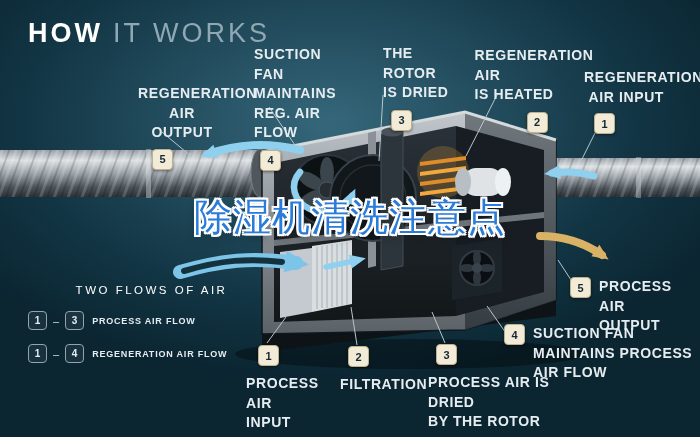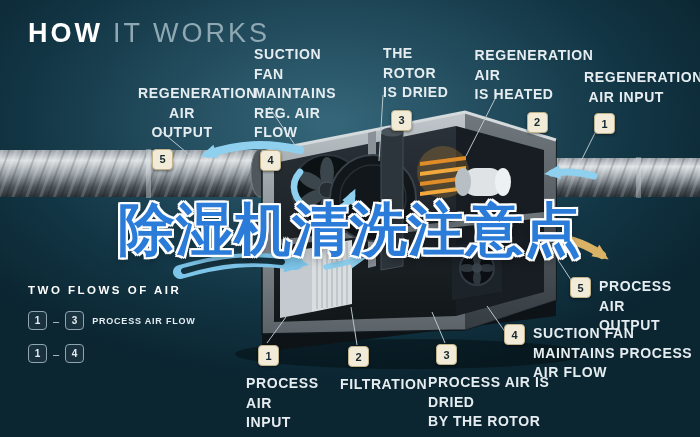--- a/index.html
+++ b/index.html
@@ -19,26 +19,26 @@
   .callout-label{font-size:14px;font-weight:700;letter-spacing:.6px;color:#e6edf1;line-height:1.4;white-space:pre-line;}
   .t-right{text-align:right;width:100%;}
   .t-center{text-align:center;width:100%;}
   .chip{
     width:19px;height:19px;border-radius:4px;background:#f1ebd8;border:1px solid #bfb28a;
     color:#17272f;font-size:11px;font-weight:700;display:flex;align-items:center;justify-content:center;
     box-shadow:0 1px 3px rgba(0,0,0,.45);flex:0 0 auto;
   }
   .watermark{
     position:absolute;left:50%;top:192px;transform:translateX(-50%);z-index:8;
-    font-size:57px;font-weight:700;color:#2a7cd8;letter-spacing:1px;white-space:nowrap;
+    font-size:38px;font-weight:400;color:#2a7cd8;letter-spacing:1px;white-space:nowrap;
     text-shadow:-2px -2px 0 #fff,0 -2px 0 #fff,2px -2px 0 #fff,-2px 0 0 #fff,2px 0 0 #fff,
                 -2px 2px 0 #fff,0 2px 0 #fff,2px 2px 0 #fff,0 5px 8px rgba(0,0,0,.35);
   }
   .legend{position:absolute;left:28px;top:284px;z-index:6;}
-  .legend-heading{font-size:11.5px;font-weight:700;letter-spacing:2.5px;color:#fff;margin-bottom:15px;}
+  .legend-heading{font-size:11.5px;font-weight:400;letter-spacing:2.5px;color:#fff;margin-bottom:15px;text-align:right;}
   .legend-row{display:flex;align-items:center;gap:6px;margin-bottom:14px;}
   .lchip{
     width:17px;height:17px;border-radius:4px;border:1px solid #8fa6b0;color:#e6edf1;
     font-size:10px;font-weight:700;display:flex;align-items:center;justify-content:center;
     background:rgba(255,255,255,.06);
   }
   .ldash{color:#cfdce2;font-size:11px;}
   .legend-label{font-size:9px;font-weight:700;letter-spacing:.8px;color:#e6edf1;margin-left:2px;}
 </style>
 </head>
@@ -258,16 +258,17 @@
     <div class="legend-row">
       <span class="lchip">1</span>
       <span class="ldash">–</span>
       <span class="lchip">3</span>
       <span class="legend-label">PROCESS AIR FLOW</span>
     </div>
     <div class="legend-row">
       <span class="lchip">1</span>
       <span class="ldash">–</span>
       <span class="lchip">4</span>
+      <span class="legend-label">REGENERATION AIR FLOW</span>
     </div>
   </div>
 
 </div>
 
 </body></html>

